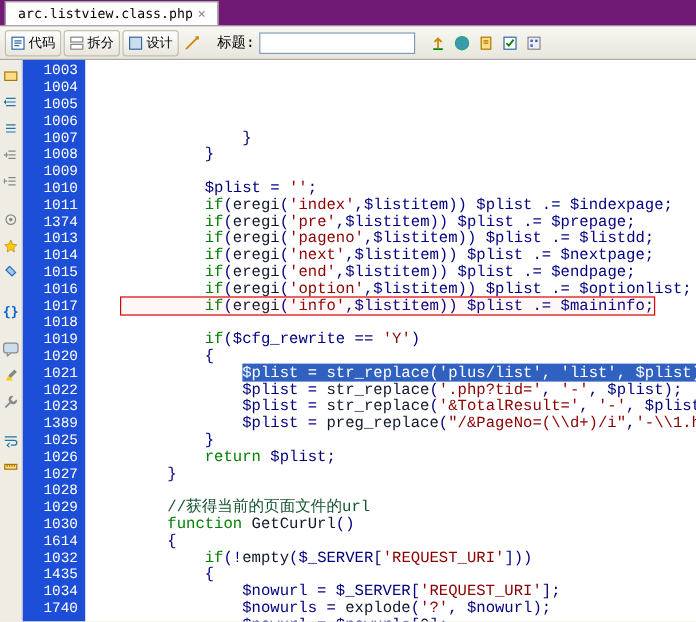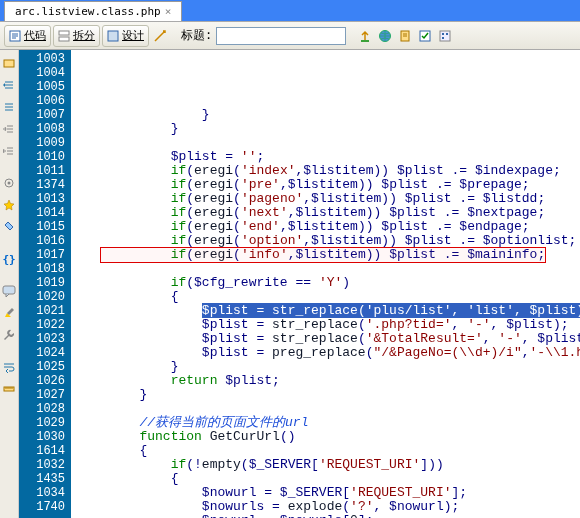--- a/index.html
+++ b/index.html
@@ -1,40 +1,40 @@
 <!DOCTYPE html>
 <html><head>
 <meta charset="utf-8">
 <style>
 * { margin: 0; padding: 0; box-sizing: border-box; }
 body { font-family: "SimSun", "宋体", monospace; font-size: 12px; background: #ece9d8; width: 580px; height: 518px; overflow: hidden; }
-.tab-bar { height: 22px; background: #3b82f6; border-bottom: 1px solid #aaa; display: flex; align-items: flex-end; }
+.tab-bar { height: 22px; background: #701a75; border-bottom: 1px solid #aaa; display: flex; align-items: flex-end; }
 .tab { background: #fff; border: 1px solid #999; border-bottom: none; padding: 3px 10px; margin-left: 4px; font-size: 11px; display: flex; align-items: center; gap: 4px; }
 .tab .x { color: #888; cursor: pointer; }
 .toolbar { height: 28px; background: linear-gradient(#f8f7f2,#e8e6dc); border-bottom: 1px solid #aaa; display: flex; align-items: center; padding: 0 4px; gap: 2px; }
-.tbtn { height: 22px; border: 1px solid #c0c0b0; background: linear-gradient(#fff,#e8e6dc); border-radius: 3px; display: flex; align-items: center; justify-content: flex-end; padding: 0 4px; font-size: 11px; gap: 3px; cursor: pointer; text-decoration: underline; }
+.tbtn { height: 22px; border: 1px solid #c0c0b0; background: linear-gradient(#fff,#e8e6dc); border-radius: 3px; display: flex; align-items: center; justify-content: flex-end; padding: 0 4px; font-size: 11px; gap: 3px; cursor: pointer; }
 .ticon { background: none; border: none; width: 18px; height: 18px; display: flex; align-items: center; justify-content: center; cursor: pointer; }
 .sep { width: 6px; }
 .tlabel { font-size: 12px; margin: 16px 2px; }
 .tinput { width: 130px; height: 18px; border: 1px solid #7f9db9; font-size: 11px; padding: 0 2px; }
 .main { display: flex; height: calc(518px - 22px - 28px); }
 .vtb { width: 24px; background: #efece4; border-right: 1px solid #ccc; display: flex; flex-direction: column; align-items: center; padding-top: 4px; gap: 4px; }
 .vbtn { width: 18px; height: 18px; display: flex; align-items: center; justify-content: center; font-size: 11px; color: #555; cursor: pointer; border: 1px solid transparent; }
 .vsep { height: 6px; }
 .editor { flex: 1; display: flex; background: #fff; position: relative; font-family: "Courier New", monospace; font-size: 13px; line-height: 14px; }
-.gutter { width: 52px; background: #0369a1; color: #fff; text-align: right; padding: 2px 6px 2px 0; font-size: 12px; user-select: none; }
+.gutter { width: 52px; background: #1d4ed8; color: #fff; text-align: right; padding: 2px 6px 2px 0; font-size: 12px; user-select: none; }
 .gutter div { height: 14px; }
 .code { flex: 1; padding: 2px 0 2px 6px; white-space: pre; color: #000; position: relative; }
 .code .line { height: 14px; }
 .kw { color: #008000; }
 .fn { color: #0f172a; }
 .str { color: #8b0000; }
 .var { color: #000080; }
 .op { color: #000080; }
-.cmt { color: #1d4ed8; font-style: italic; }
+.cmt { color: #14532d; }
 .hlbox { position: absolute; border: 1px solid #d00; background: rgba(255,100,100,0.05); pointer-events: none; }
 .hlline { background: #3060c0; color: #fff; display: inline; }
 .hlline .str, .hlline .var, .hlline .fn, .hlline .op { color: #fff; }
 svg { display: block; }
 </style>
 </head>
 <body>
 
 <div class="tab-bar">
   <div class="tab">
@@ -212,21 +212,21 @@
         <div>1014</div>
         <div>1015</div>
         <div>1016</div>
         <div>1017</div>
         <div>1018</div>
         <div>1019</div>
         <div>1020</div>
         <div>1021</div>
         <div>1022</div>
         <div>1023</div>
-        <div>1024</div>
+        <div>1389</div>
         <div>1025</div>
         <div>1026</div>
         <div>1027</div>
         <div>1028</div>
         <div>1029</div>
         <div>1030</div>
         <div>1614</div>
         <div>1032</div>
         <div>1435</div>
         <div>1034</div>

